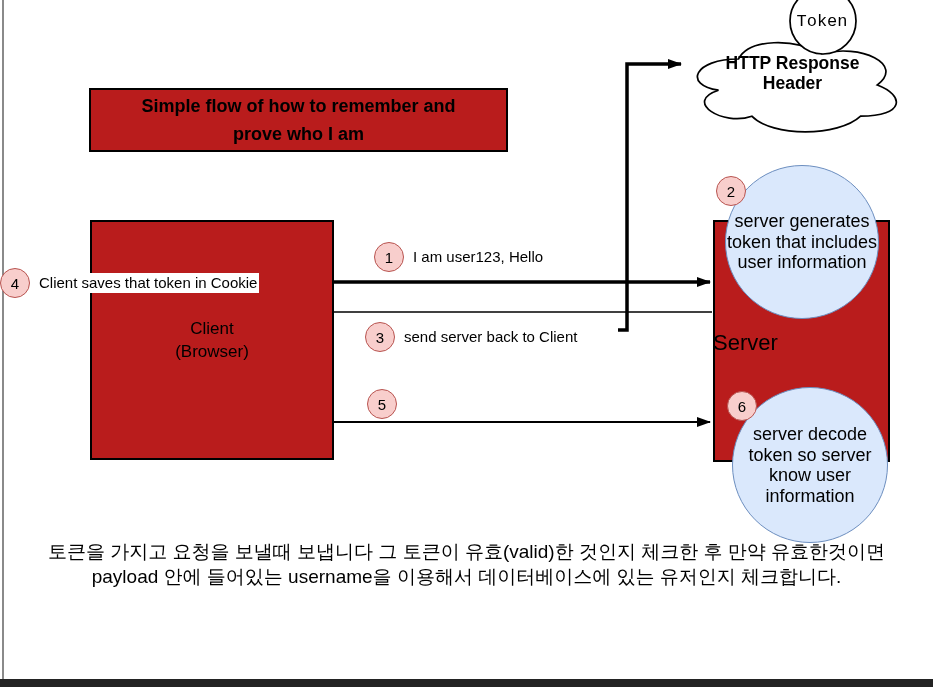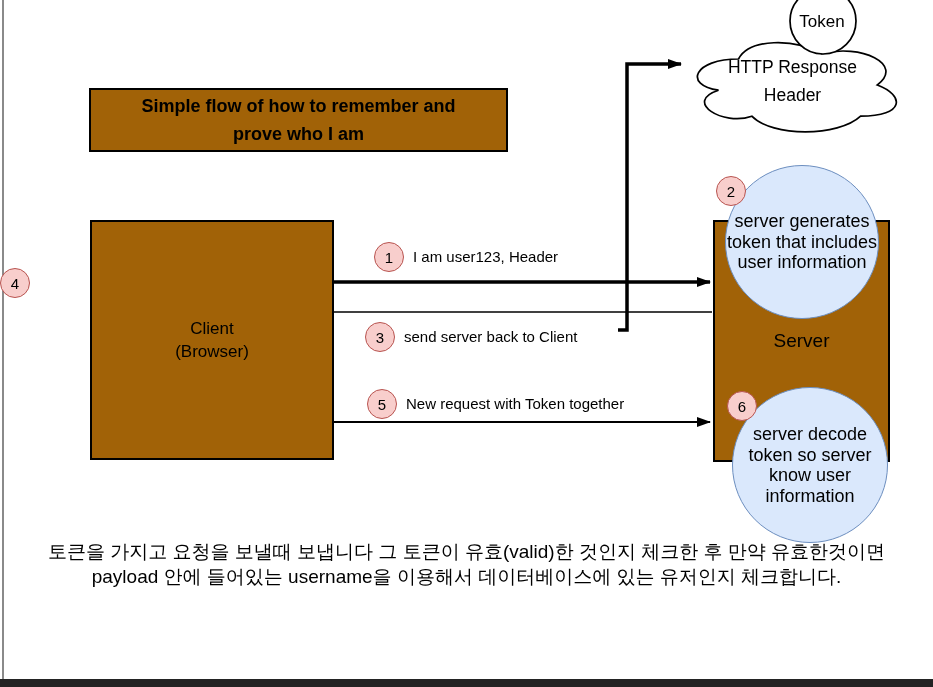--- a/index.html
+++ b/index.html
@@ -6,21 +6,21 @@
   .stage {
     position:relative; width:933px; height:687px; overflow:hidden;
     background:#ffffff; font-family:"Liberation Sans", sans-serif; color:#000;
   }
   .abs { position:absolute; }
   .left-border { left:2px; top:0; width:2px; height:679px; background:#8a8a8a; z-index:0; }
   .bottom-bar { left:0; top:679px; width:933px; height:8px; background:#232323; z-index:7; }
   svg.shapes { position:absolute; left:0; top:0; z-index:1; }
 
   .box {
-    position:absolute; box-sizing:border-box; background:#a16207; border:2px solid #000;
+    position:absolute; box-sizing:border-box; background:#b91c1c; border:2px solid #000;
     display:flex; align-items:center; justify-content:center; text-align:center; z-index:2;
   }
   .title-box { left:89px; top:88px; width:419px; height:64px; font-weight:bold; font-size:18px; line-height:28px; }
   .client-box { left:90px; top:220px; width:244px; height:240px; font-size:17px; line-height:23px; }
   .server-box { left:713px; top:220px; width:177px; height:242px; }
 
   .multiline { white-space:pre-line; }
 
   .info-circle {
     position:absolute; box-sizing:border-box; border-radius:50%;
@@ -43,23 +43,23 @@
   .s4 { left:0px;   top:268px; }
   .s5 { left:367px; top:389px; }
   .s6 { left:727px; top:391px; }
 
   .lbl { position:absolute; font-size:15px; line-height:20px; white-space:nowrap; z-index:5; }
   .l1 { left:413px; top:247px; }
   .l3 { left:404px; top:327px; }
   .l5 { left:406px; top:394px; }
   .l4 { left:37px;  top:273px; background:#fff; padding:0 2px; z-index:6; }
 
-  .server-label { left:713px; top:330px; width:177px; text-align:center; font-size:19px; z-index:3; }
-  .cloud-label  { left:710px; top:53px;  width:165px; text-align:center; font-size:17.5px; line-height:28px; z-index:2; }
-  .token-label  { left:782px; top:12px;  width:80px;  text-align:center; font-size:17px; z-index:2; }
+  .server-label { left:713px; top:330px; width:177px; font-size:22px; z-index:3; }
+  .cloud-label  { left:710px; top:53px;  width:165px; text-align:center; font-size:17.5px; line-height:20px; z-index:2;font-weight:bold; }
+  .token-label  { left:782px; top:12px;  width:80px;  text-align:center; font-size:17px; z-index:2;font-family:Liberation Mono, monospace; }
 
   .notes { left:0; top:539px; width:933px; text-align:center; font-size:19px; line-height:25px; z-index:2; }
 </style>
 </head>
 <body>
 
 <div class="stage">
 
   <div class="abs left-border"></div>
 
@@ -118,23 +118,23 @@
 information</span>
   </div>
 
   <div class="step-circle s1">1</div>
   <div class="step-circle s2">2</div>
   <div class="step-circle s3">3</div>
   <div class="step-circle s4">4</div>
   <div class="step-circle s5">5</div>
   <div class="step-circle s6">6</div>
 
-  <div class="lbl l1">I am user123, Header</div>
+  <div class="lbl l1">I am user123, Hello</div>
   <div class="lbl l3">send server back to Client</div>
-  <div class="lbl l5">New request with Token together</div>
+  <div class="lbl l4">Client saves that token in Cookie</div>
 
   <div class="abs notes">
     <div>토큰을 가지고 요청을 보낼때 보냅니다 그 토큰이 유효(valid)한 것인지 체크한 후 만약 유효한것이면</div>
     <div>payload 안에 들어있는 username을 이용해서 데이터베이스에 있는 유저인지 체크합니다.</div>
   </div>
 
   <div class="abs bottom-bar"></div>
 </div>
 
 </body></html>

